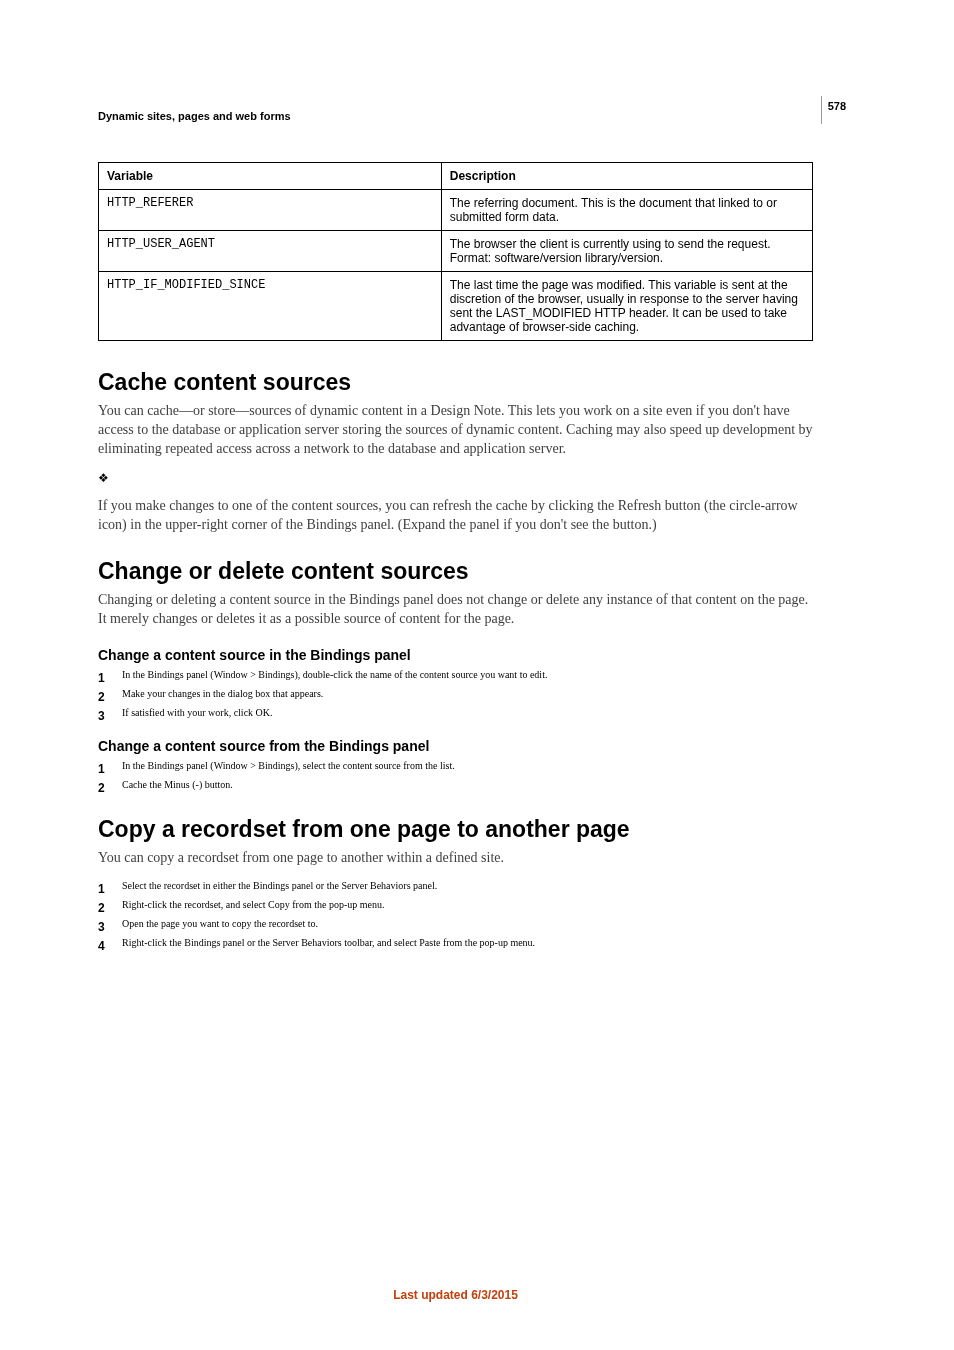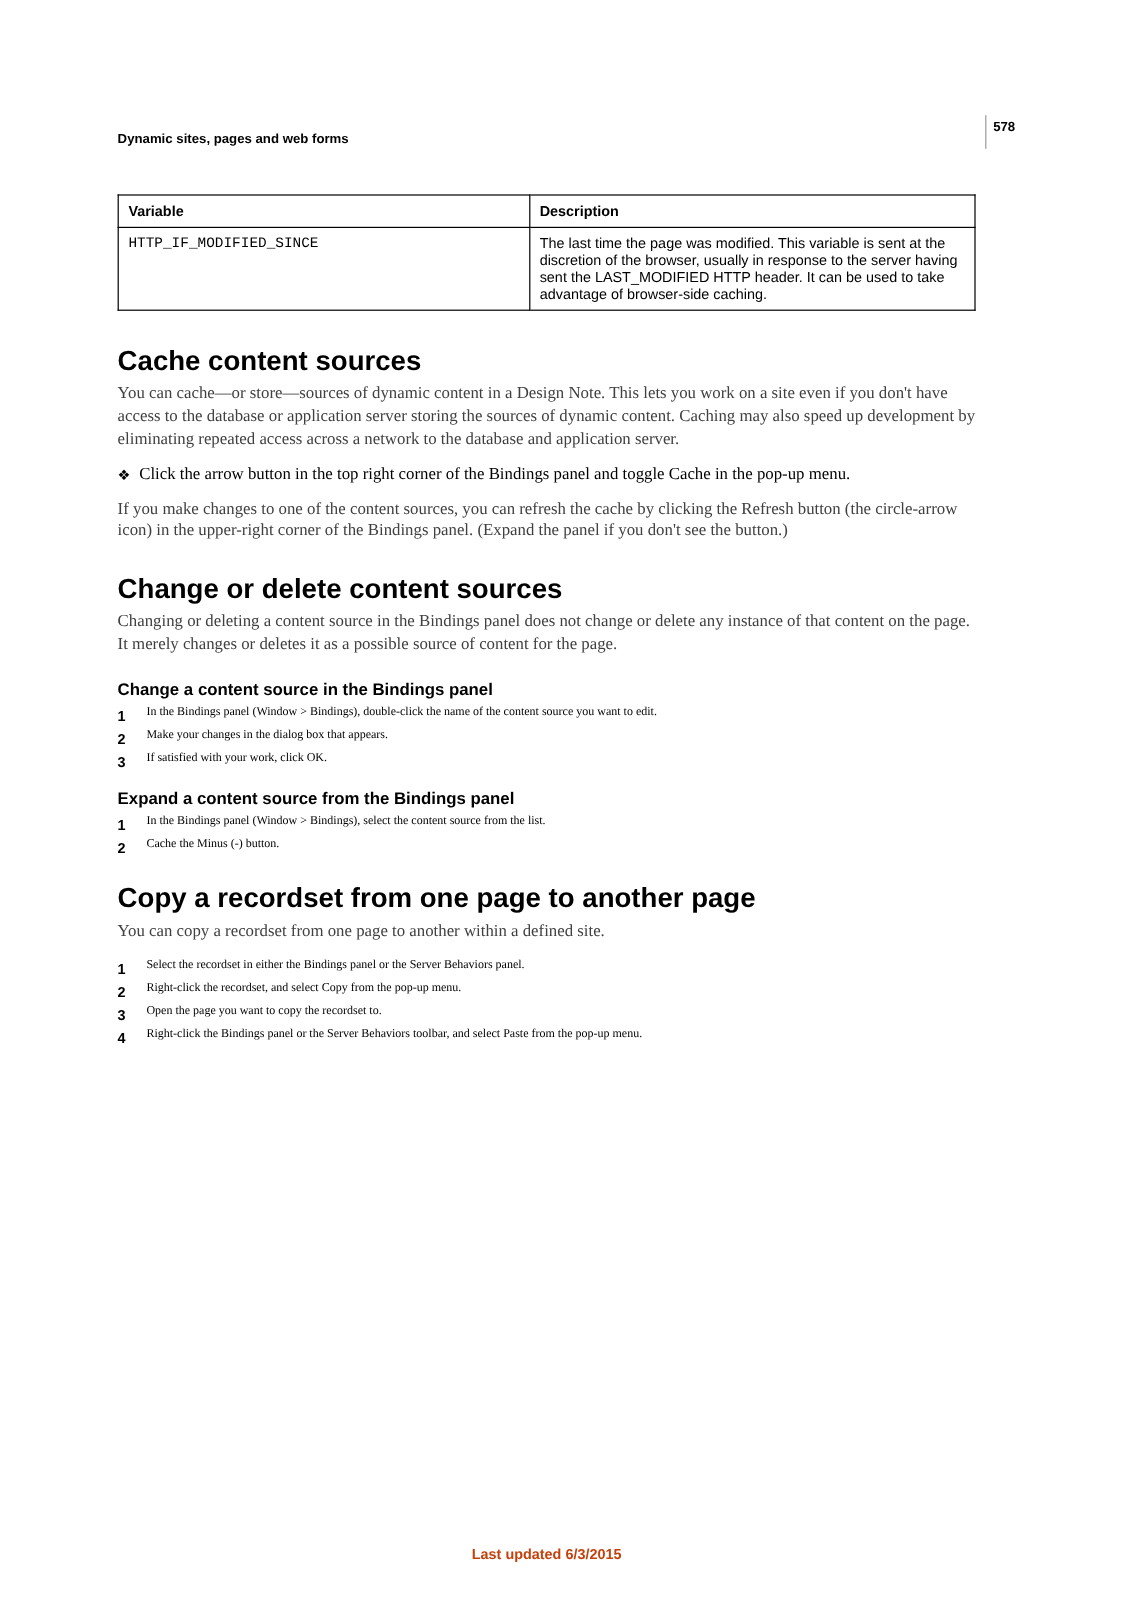--- a/index.html
+++ b/index.html
@@ -146,45 +146,52 @@
         <col>
       </colgroup>
     <thead>
       <tr>
         <th>Variable</th>
         <th>Description</th>
       </tr>
     </thead>
     <tbody>
       <tr>
+        <td class="var-cell">HTTP_REFERER</td>
+        <td>The referring document. This is the document that linked to or submitted form data.</td>
+      </tr>
+      <tr>
+        <td class="var-cell">HTTP_USER_AGENT</td>
+        <td>The browser the client is currently using to send the request. Format: software/version library/version.</td>
+      </tr>
+      <tr>
         <td class="var-cell">HTTP_IF_MODIFIED_SINCE</td>
         <td>The last time the page was modified. This variable is sent at the discretion of the browser, usually in response to the server having sent the LAST_MODIFIED HTTP header. It can be used to take advantage of browser-side caching.</td>
       </tr>
     </tbody>
   </table>
 
   <h2 class="section-title">Cache content sources</h2>
   <p class="body-text">You can cache—or store—sources of dynamic content in a Design Note. This lets you work on a site even if you don't have access to the database or application server storing the sources of dynamic content. Caching may also speed up development by eliminating repeated access across a network to the database and application server.</p>
   <div class="bullet-row">
     <span class="bullet-glyph">❖</span>
-    <span class="bullet-text">Click the arrow button in the top right corner of the Bindings panel and toggle Cache in the pop-up menu.</span>
   </div>
   <p class="body-text">If you make changes to one of the content sources, you can refresh the cache by clicking the Refresh button (the circle-arrow icon) in the upper-right corner of the Bindings panel. (Expand the panel if you don't see the button.)</p>
 
   <h2 class="section-title">Change or delete content sources</h2>
   <p class="body-text">Changing or deleting a content source in the Bindings panel does not change or delete any instance of that content on the page. It merely changes or deletes it as a possible source of content for the page.</p>
 
   <h3 class="subsection-title">Change a content source in the Bindings panel</h3>
   <ol class="steps">
     <li>In the Bindings panel (Window &gt; Bindings), double-click the name of the content source you want to edit.</li>
     <li>Make your changes in the dialog box that appears.</li>
     <li>If satisfied with your work, click OK.</li>
   </ol>
 
-  <h3 class="subsection-title">Expand a content source from the Bindings panel</h3>
+  <h3 class="subsection-title">Change a content source from the Bindings panel</h3>
   <ol class="steps">
     <li>In the Bindings panel (Window &gt; Bindings), select the content source from the list.</li>
     <li>Cache the Minus (-) button.</li>
   </ol>
 
   <h2 class="section-title">Copy a recordset from one page to another page</h2>
   <p class="body-text">You can copy a recordset from one page to another within a defined site.</p>
   <ol class="steps">
     <li>Select the recordset in either the Bindings panel or the Server Behaviors panel.</li>
     <li>Right-click the recordset, and select Copy from the pop-up menu.</li>

